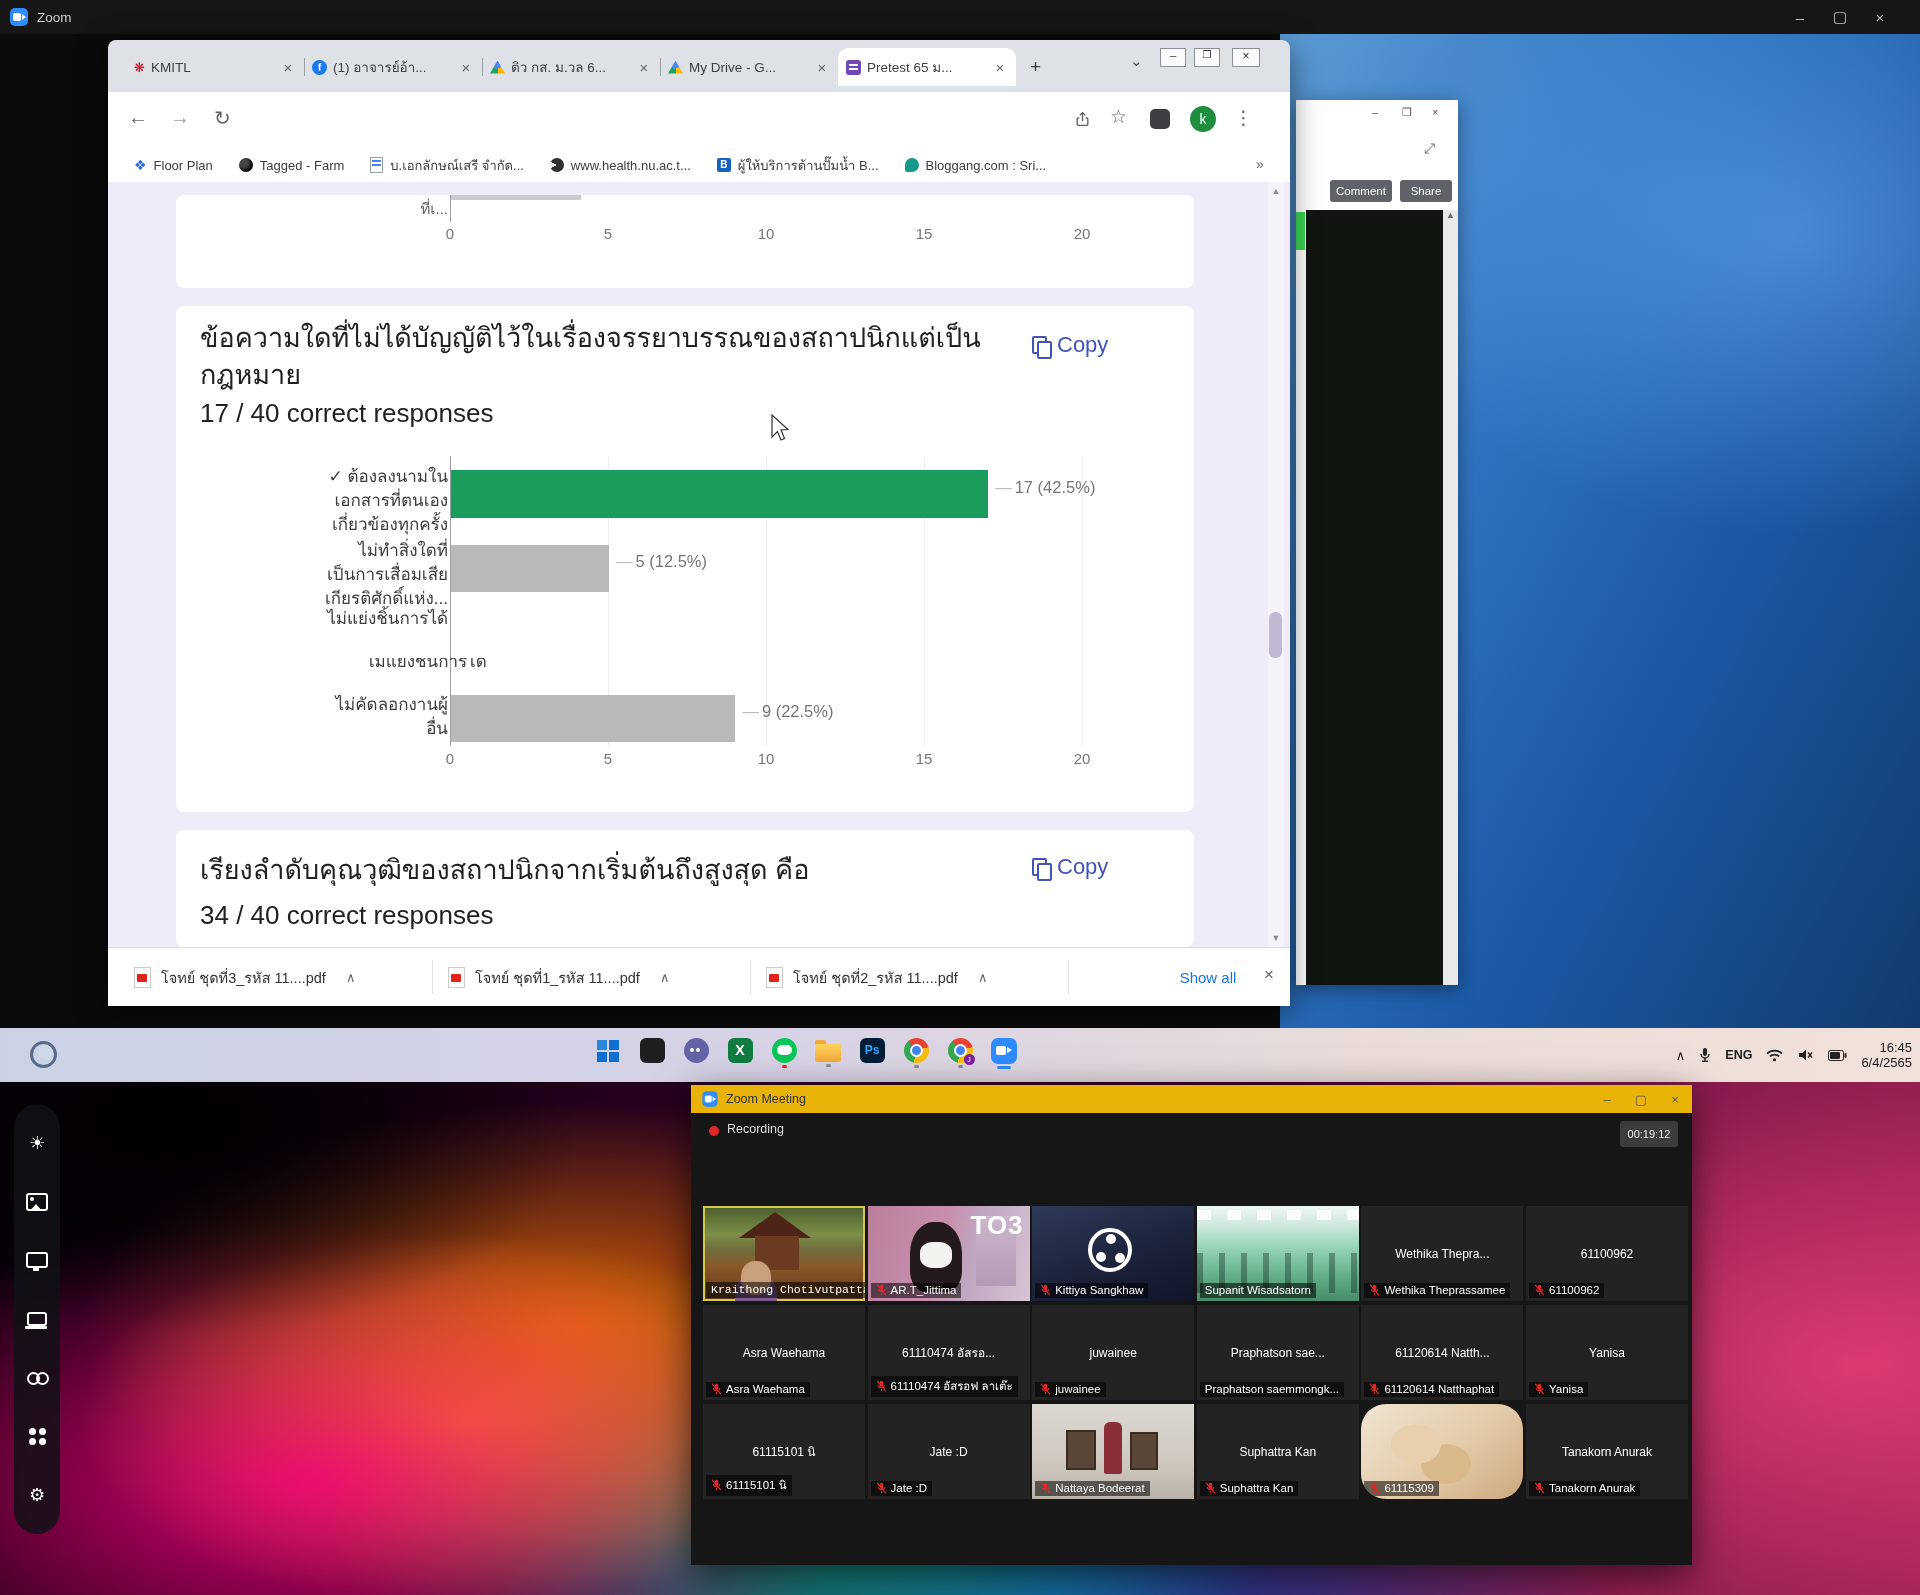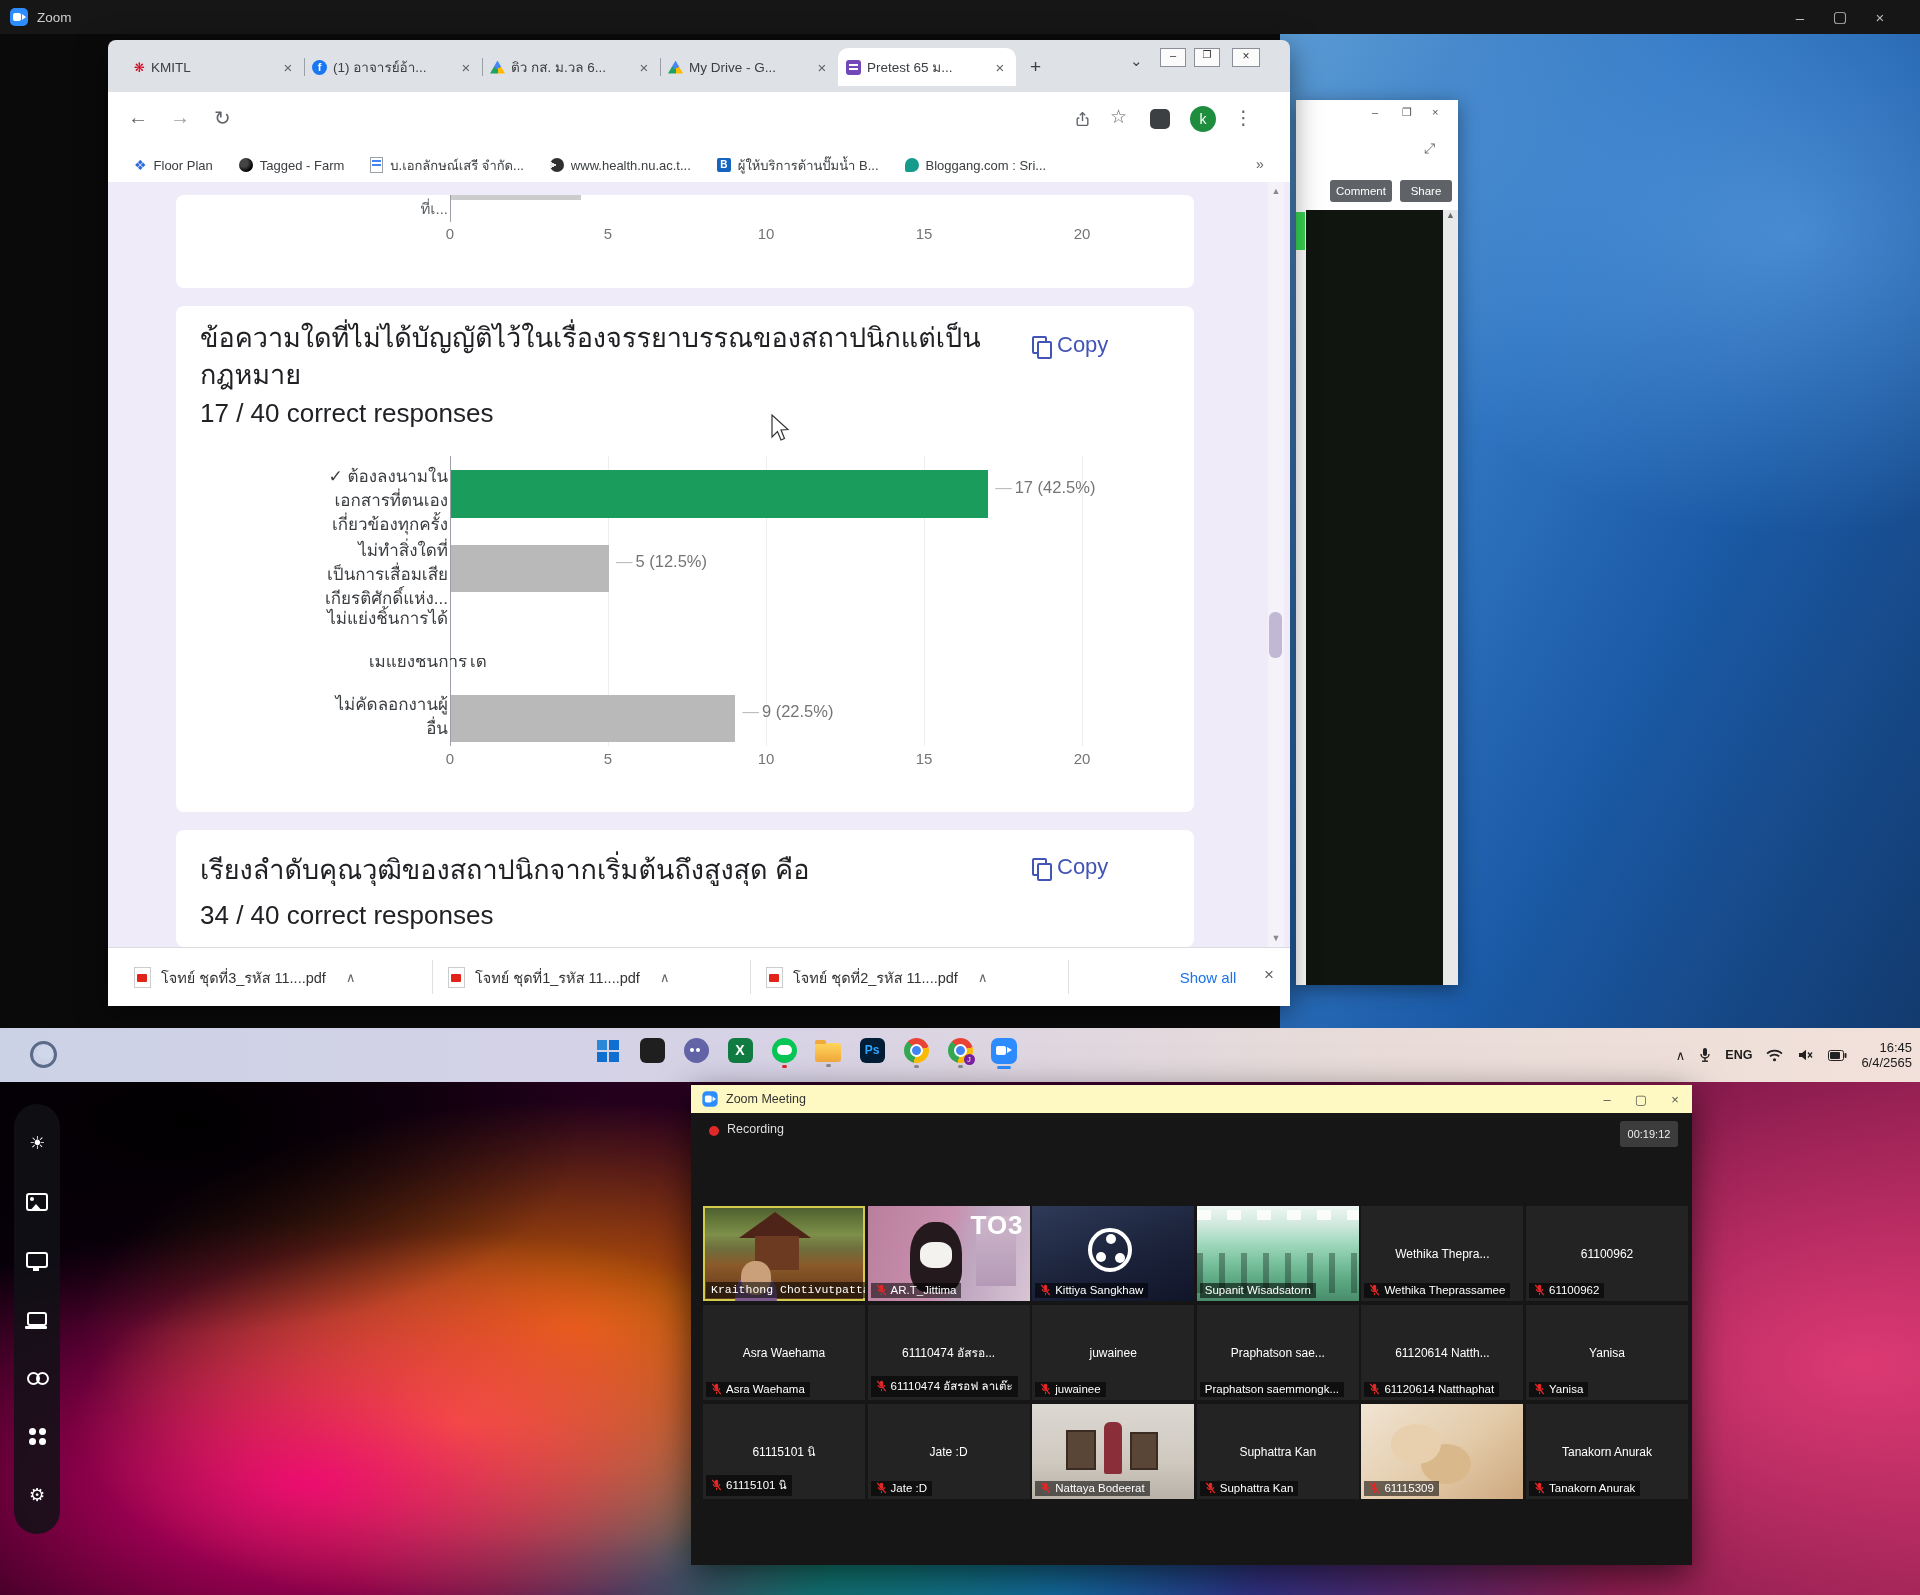--- a/index.html
+++ b/index.html
@@ -124,21 +124,21 @@
   .as-lap{width:16px;height:10px;position:relative;}
   .as-lap:after{content:"";position:absolute;left:-4px;bottom:-5px;width:22px;height:3px;background:#fff;border-radius:1px;}
   .as-link{position:relative;width:20px;height:12px;}
   .as-link:before,.as-link:after{content:"";position:absolute;width:9px;height:9px;border:2px solid #fff;border-radius:50%;top:0;}
   .as-link:after{left:9px;}
   .as-grid{display:grid;grid-template-columns:7px 7px;gap:3px;}
   .as-grid i{width:7px;height:7px;border-radius:50%;background:#fff;}
 
   
   #zoomwin{left:691px;top:1085px;width:1001px;height:480px;background:#161616;box-shadow:0 10px 34px rgba(0,0,0,.6);}
-  #zwtitle{position:absolute;left:0;top:0;width:1001px;height:28px;background:#fef9c3;display:flex;align-items:center;font-size:12.5px;color:#333;}
+  #zwtitle{position:absolute;left:0;top:0;width:1001px;height:28px;background:#eab308;display:flex;align-items:center;font-size:12.5px;color:#333;}
   .zwctl{width:34px;text-align:center;color:#555;font-size:13px;}
   #recbar{position:absolute;left:0;top:28px;width:1001px;height:36px;background:#161616;}
   .recdot{position:absolute;left:18px;top:13px;width:10px;height:10px;border-radius:50%;background:#e02828;}
   #rectext{position:absolute;left:36px;top:9px;color:#ddd;font-size:12.5px;}
   #timer{position:absolute;right:14px;top:8px;width:58px;height:26px;background:#3c3c3c;border-radius:3px;color:#eee;font-size:11px;display:flex;align-items:center;justify-content:center;}
   .ptile{position:absolute;width:162px;height:95px;background:#232323;overflow:hidden;}
   .ptile.active{outline:2px solid #d3ca4e;outline-offset:-2px;font-family:Liberation Mono, monospace;}
   .pc{position:absolute;inset:0;display:flex;align-items:center;justify-content:center;color:#fff;font-weight:normal;font-size:12px;white-space:nowrap;}
   .pl{position:absolute;left:3px;bottom:3px;max-width:156px;background:rgba(0,0,0,.55);color:#fff;font-size:11.5px;padding:1px 5px 2px;display:flex;align-items:center;gap:4px;white-space:nowrap;overflow:hidden;}
   .v-temple{background:linear-gradient(180deg,#4a5c2f 0%,#66793a 16%,#7d8f4a 30%,#6f6f3d 45%,#8a5a2a 62%,#7a4a22 78%,#5f3a1c 100%);}
@@ -155,21 +155,21 @@
   .obsring i{position:absolute;width:10px;height:10px;border-radius:50%;background:#fff;}
   .obsring i:nth-child(1){left:14px;top:2px;}
   .obsring i:nth-child(2){left:4px;top:20px;}
   .obsring i:nth-child(3){left:23px;top:21px;}
   .v-class{background:linear-gradient(180deg,#eef7f2 0%,#cfe8dd 20%,#a8dcc2 36%,#7cc3a0 58%,#5ca983 78%,#498c6b 100%);}
   .c-ceil{position:absolute;left:0;top:4px;width:162px;height:10px;background:repeating-linear-gradient(90deg,#fff 0 14px,transparent 14px 30px);opacity:.85;}
   .c-rows{position:absolute;left:0;bottom:8px;width:162px;height:40px;background:repeating-linear-gradient(90deg,rgba(20,40,30,.55) 0 6px,transparent 6px 22px);opacity:.7;}
   .v-photo1{background:linear-gradient(180deg,#dcd8d2 0%,#cfc9c0 60%,#b8b2a8 100%);}
   .p-frame{position:absolute;background:#5a4636;border:2px solid #3a2c20;}
   .p-person{position:absolute;left:72px;top:18px;width:18px;height:52px;background:#8a2f3a;border-radius:6px 6px 2px 2px;}
-  .v-cat{background:linear-gradient(140deg,#f0e4d3 0%,#e3cba9 55%,#cda87e 100%);}
+  .v-cat{background:linear-gradient(140deg,#f0e4d3 0%,#e3cba9 55%,#cda87e 100%);border-radius:25px;}
   .cat-p1{position:absolute;left:30px;top:20px;width:50px;height:40px;border-radius:50%;background:#e8d0ae;box-shadow:30px 20px 0 #d9b98c;}
 
   
   #cursor{z-index:99;}
 </style>
 </head>
 <body>
 
 <div id="stage">
 

